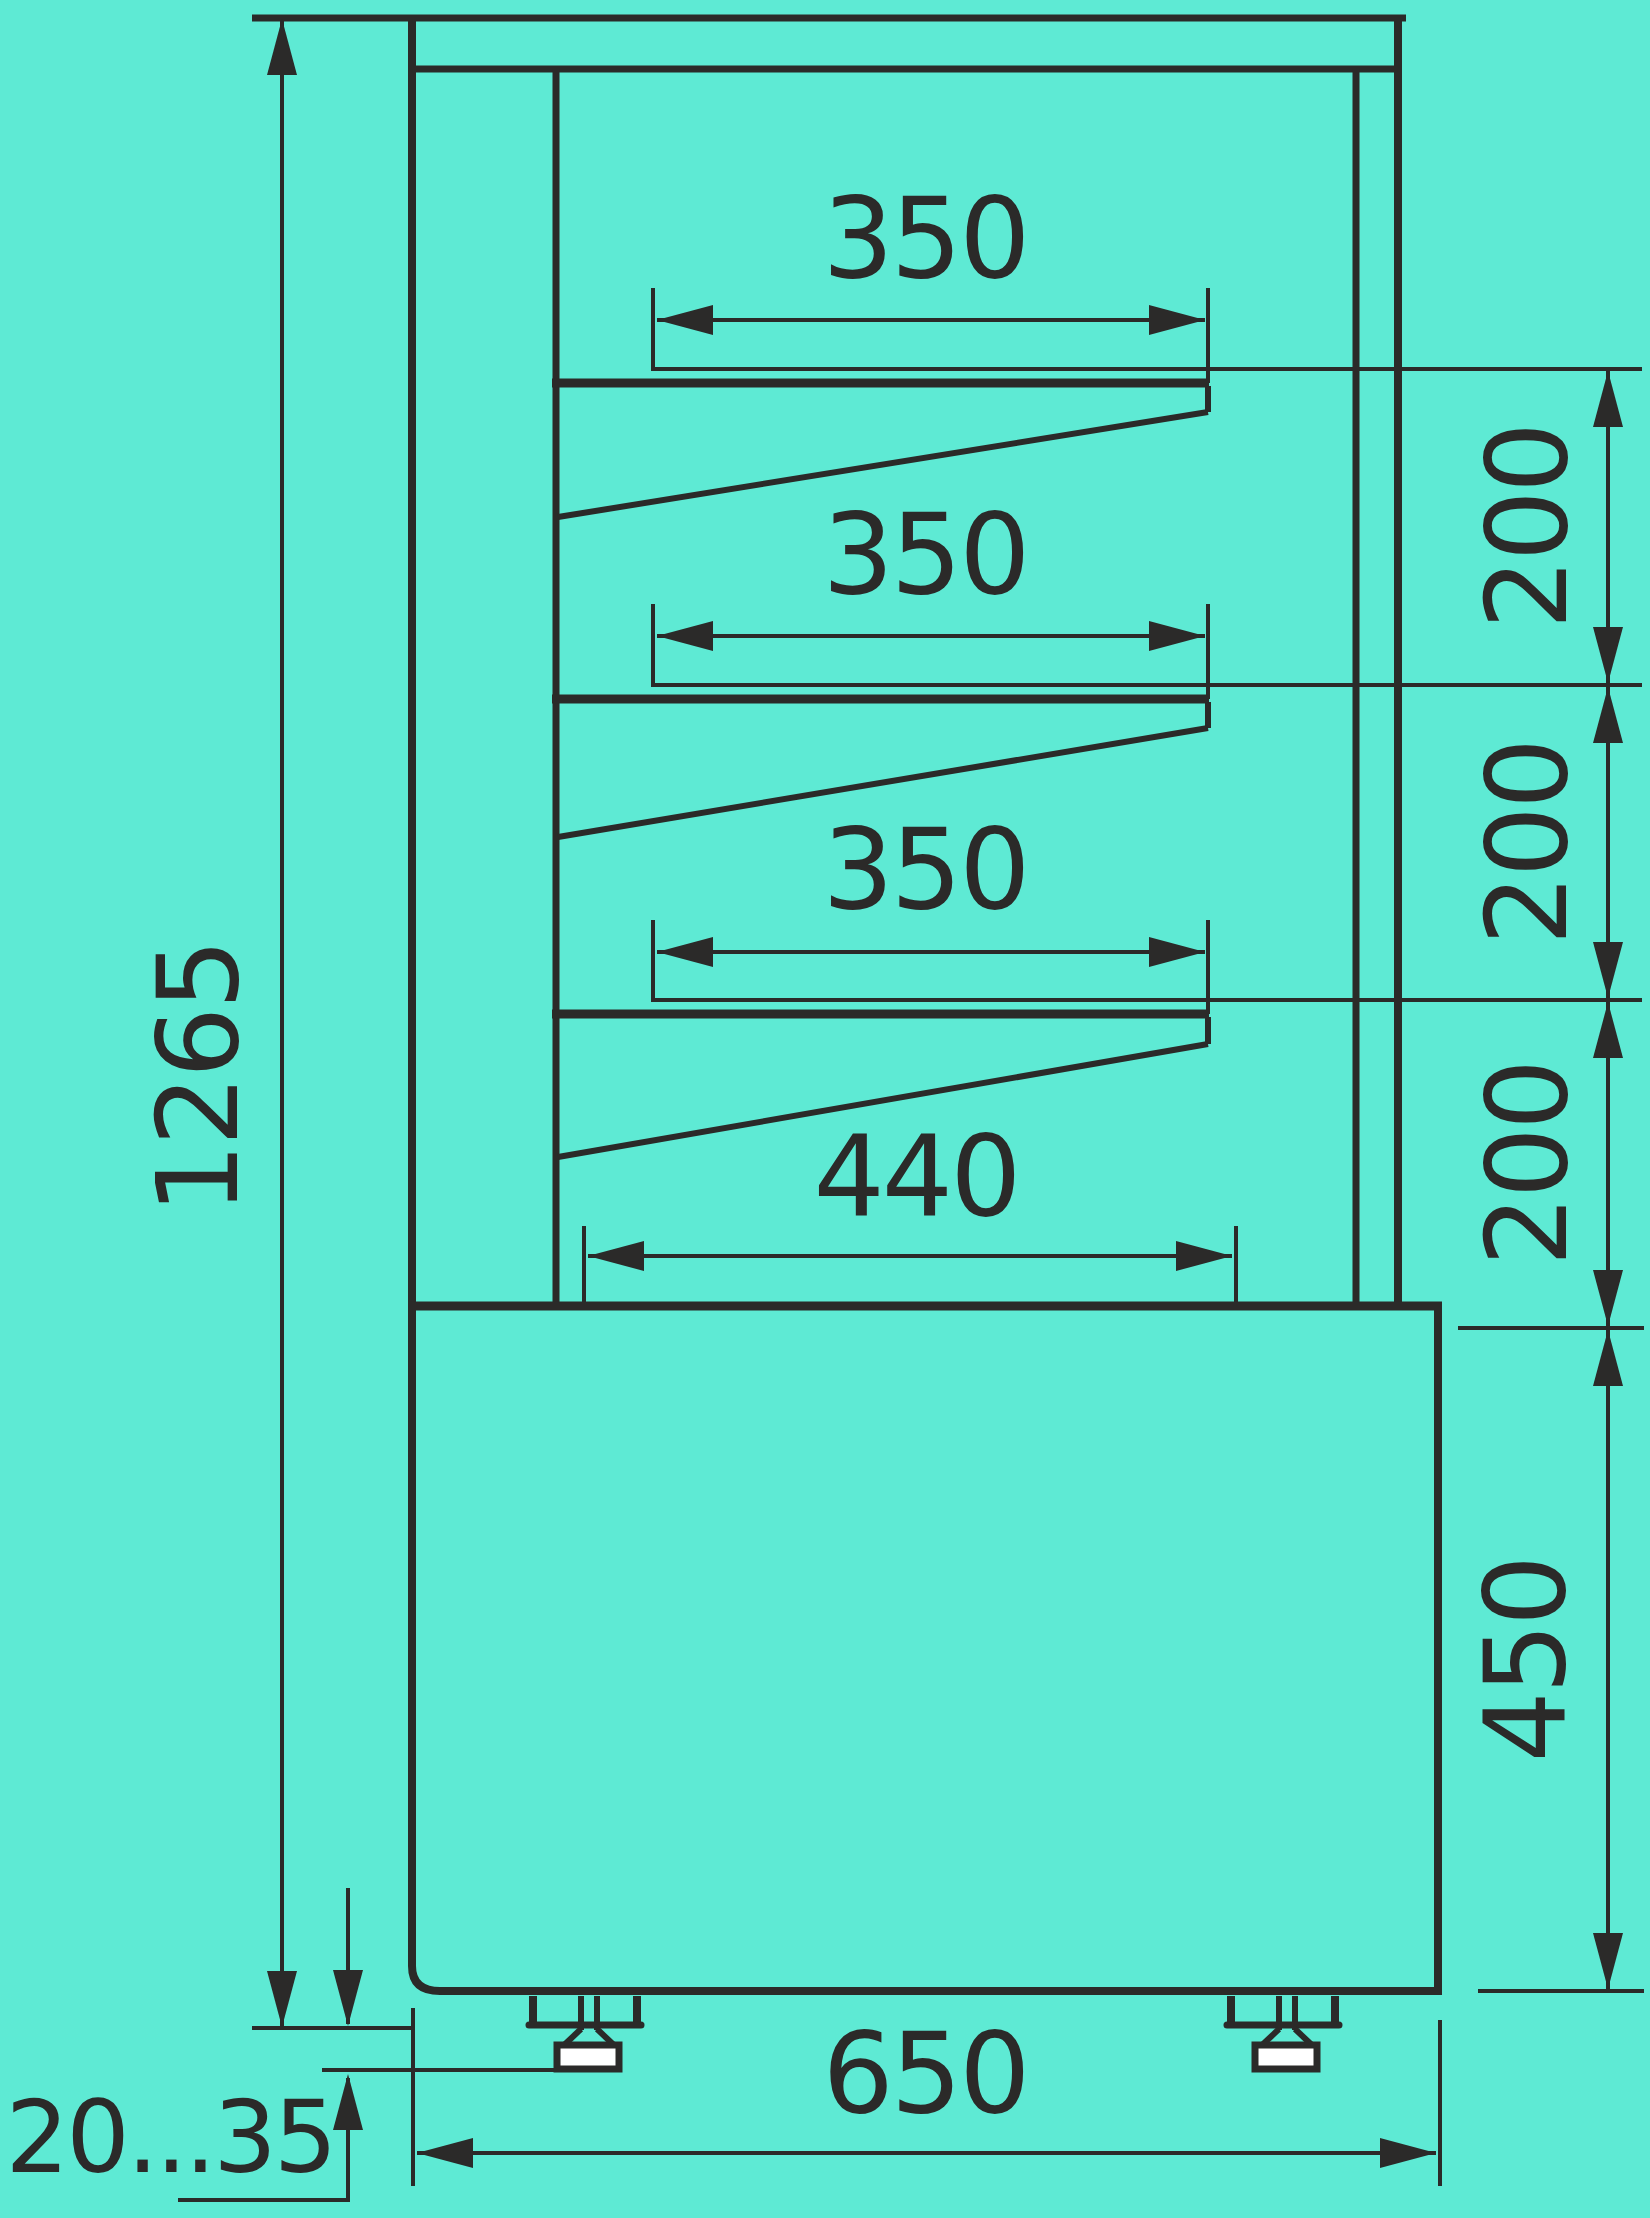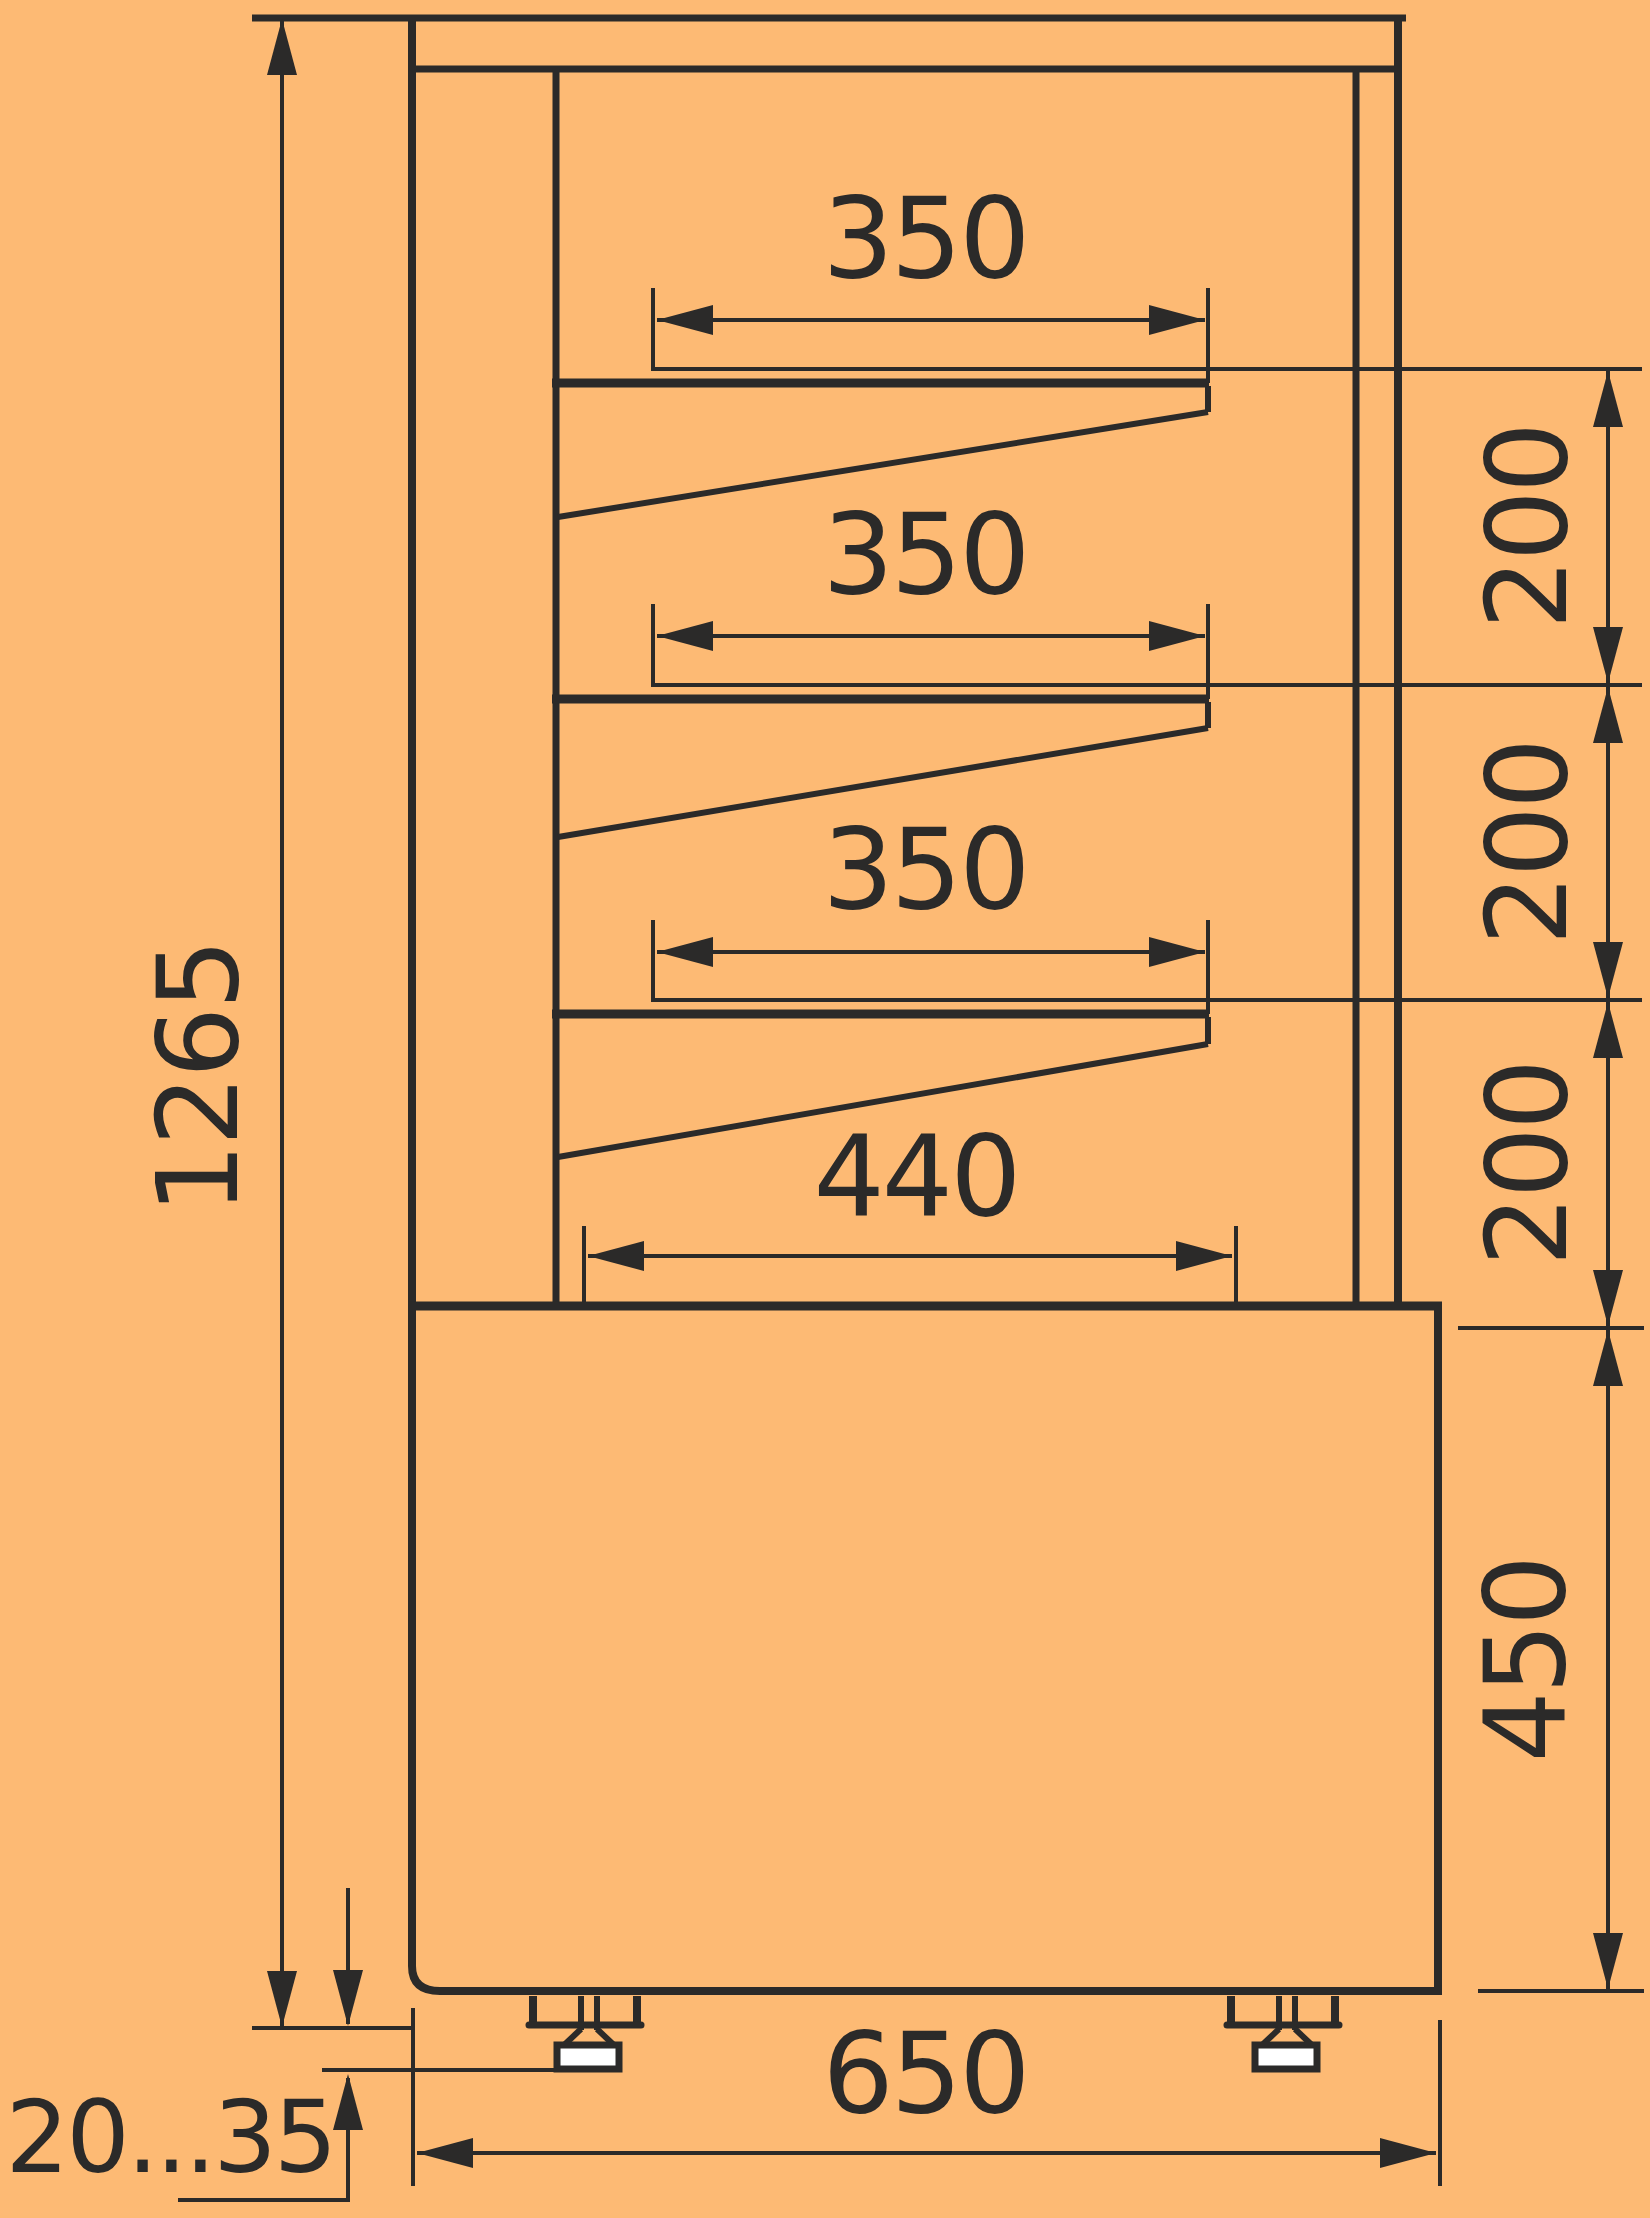--- a/index.html
+++ b/index.html
@@ -1,19 +1,19 @@
 <!DOCTYPE html>
 <html><head>
 <meta charset="utf-8">
 <style>
   html,body{margin:0;padding:0;background:#fff;}
   #stage{
     position:relative;
     width:1650px;height:2218px;
-    background:#fdba74;
+    background:#5eead4;
     font-family:"DejaVu Sans", sans-serif;
     overflow:hidden;
   }
   svg{position:absolute;left:0;top:0;}
   text{
     fill:#2b2a29;
     font-family:"DejaVu Sans", sans-serif;
     font-size:112px;
     letter-spacing:-3px;
   }

